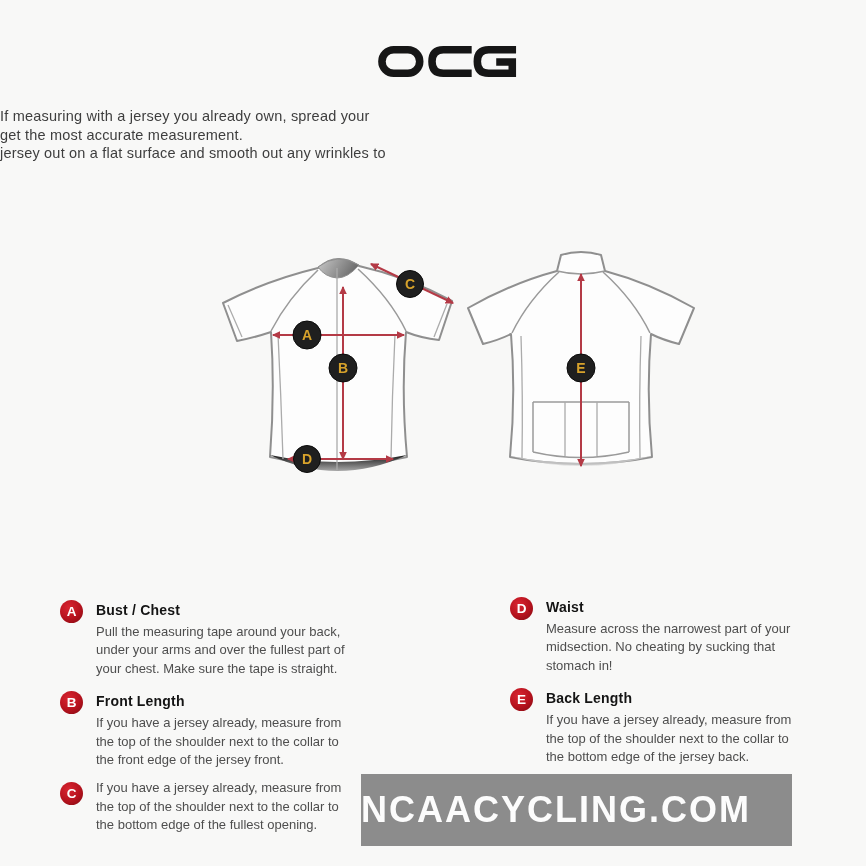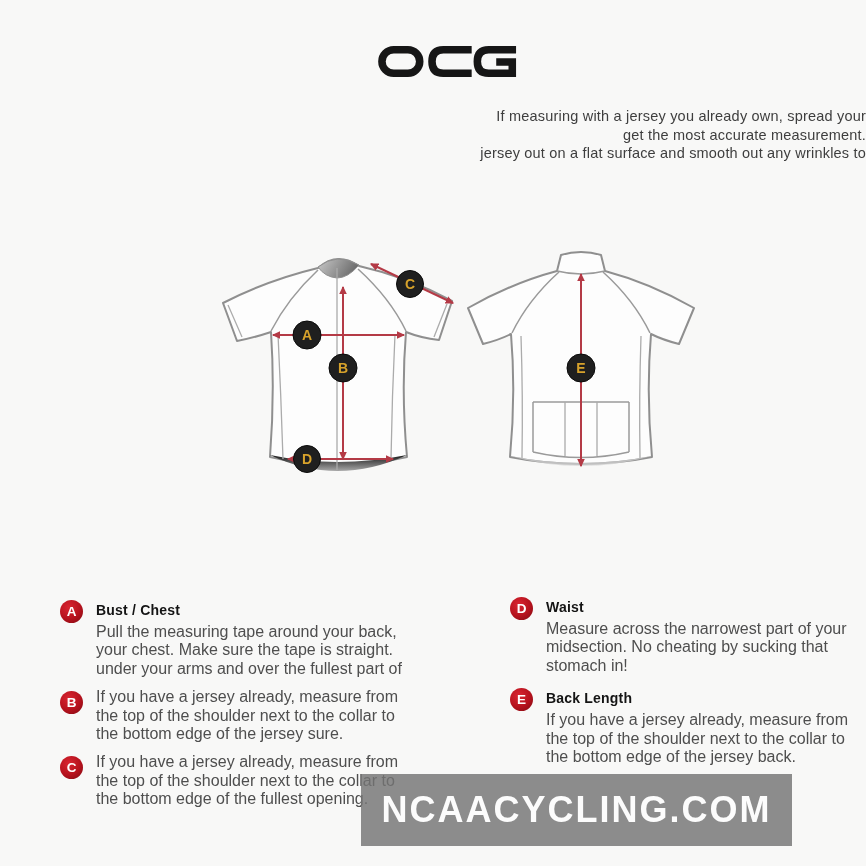--- a/index.html
+++ b/index.html
@@ -7,21 +7,21 @@
     position:relative;width:866px;height:866px;margin:0 auto;
     background:#f8f8f7;overflow:hidden;
     font-family:"Liberation Sans", sans-serif;
   }
   
   .logo{position:absolute;left:374px;top:44px;width:150px;height:34px;}
   .logo svg{width:100%;height:100%;overflow:visible;}
   .logo path,.logo rect{fill:none;stroke:#161616;stroke-width:8;}
   
   .intro{
-    position:absolute;top:107px;left:0;width:866px;text-align:right;
+    position:absolute;top:107px;left:0;width:866px;text-align:left;
     font-size:14.5px;line-height:18.5px;color:#3e3e3e;letter-spacing:.2px;
   }
   
   .diagram{position:absolute;left:0;top:0;width:866px;height:866px;}
   .jersey{fill:#fdfdfd;stroke:#8f8f8f;stroke-width:2;stroke-linejoin:round;}
   .seam{fill:none;stroke:#9a9a9a;stroke-width:1.5;}
   .seam-light{fill:none;stroke:#ababab;stroke-width:1.3;}
   .measure{stroke:#b43a46;stroke-width:2;marker-start:url(#arrw);marker-end:url(#arrw);}
   .badge-circle{fill:#1f1f1f;stroke:#0a0a0a;stroke-width:1;}
   .badge-letter{
@@ -35,26 +35,26 @@
   .legend-item{position:relative;padding-left:36px;margin-bottom:10px;}
   .legend-badge{
     position:absolute;left:0;top:3px;width:23px;height:23px;border-radius:50%;
     background:radial-gradient(circle at 38% 32%, #d92531 0%, #b5121d 55%, #7d0a12 100%);
     color:#fff;font-weight:bold;font-size:13.5px;
     display:flex;align-items:center;justify-content:center;
   }
   .legend-title{
     font-size:14px;font-weight:bold;color:#141414;line-height:26px;letter-spacing:.2px;
   }
-  .legend-line{font-size:16px;color:#4e4e4e;line-height:18.4px;}
+  .legend-line{font-size:13px;color:#4e4e4e;line-height:18.4px;}
   
   .watermark{
     position:absolute;left:361px;top:774px;width:431px;height:72px;
     background:rgba(116,116,116,0.82);z-index:5;
-    display:flex;align-items:center;justify-content:center;
+    display:flex;align-items:center;
   }
   .watermark-text{
     color:#fcfcfc;font-size:36px;font-weight:bold;letter-spacing:2px;
     font-family:"Liberation Sans",sans-serif;
   }
 </style>
 </head>
 <body>
 
 <div class="page">
@@ -151,29 +151,30 @@
       <text class="badge-letter" x="581" y="373">E</text>
     </g>
   </svg>
 
   <div class="legend-col col-left">
 
     <div class="legend-item">
       <div class="legend-badge">A</div>
       <div class="legend-title">Bust / Chest</div>
       <div class="legend-line">Pull the measuring tape around your back,</div>
+      <div class="legend-line">under your arms and over the fullest part of</div>
       <div class="legend-line">your chest. Make sure the tape is straight.</div>
-      <div class="legend-line">under your arms and over the fullest part of</div>
     </div>
 
     <div class="legend-item">
       <div class="legend-badge">B</div>
+      <div class="legend-title">Front Length</div>
       <div class="legend-line">If you have a jersey already, measure from</div>
       <div class="legend-line">the top of the shoulder next to the collar to</div>
-      <div class="legend-line">the bottom edge of the jersey sure.</div>
+      <div class="legend-line">the front edge of the jersey front.</div>
     </div>
 
     <div class="legend-item">
       <div class="legend-badge">C</div>
       <div class="legend-line">If you have a jersey already, measure from</div>
       <div class="legend-line">the top of the shoulder next to the collar to</div>
       <div class="legend-line">the bottom edge of the fullest opening.</div>
     </div>
   </div>
 

